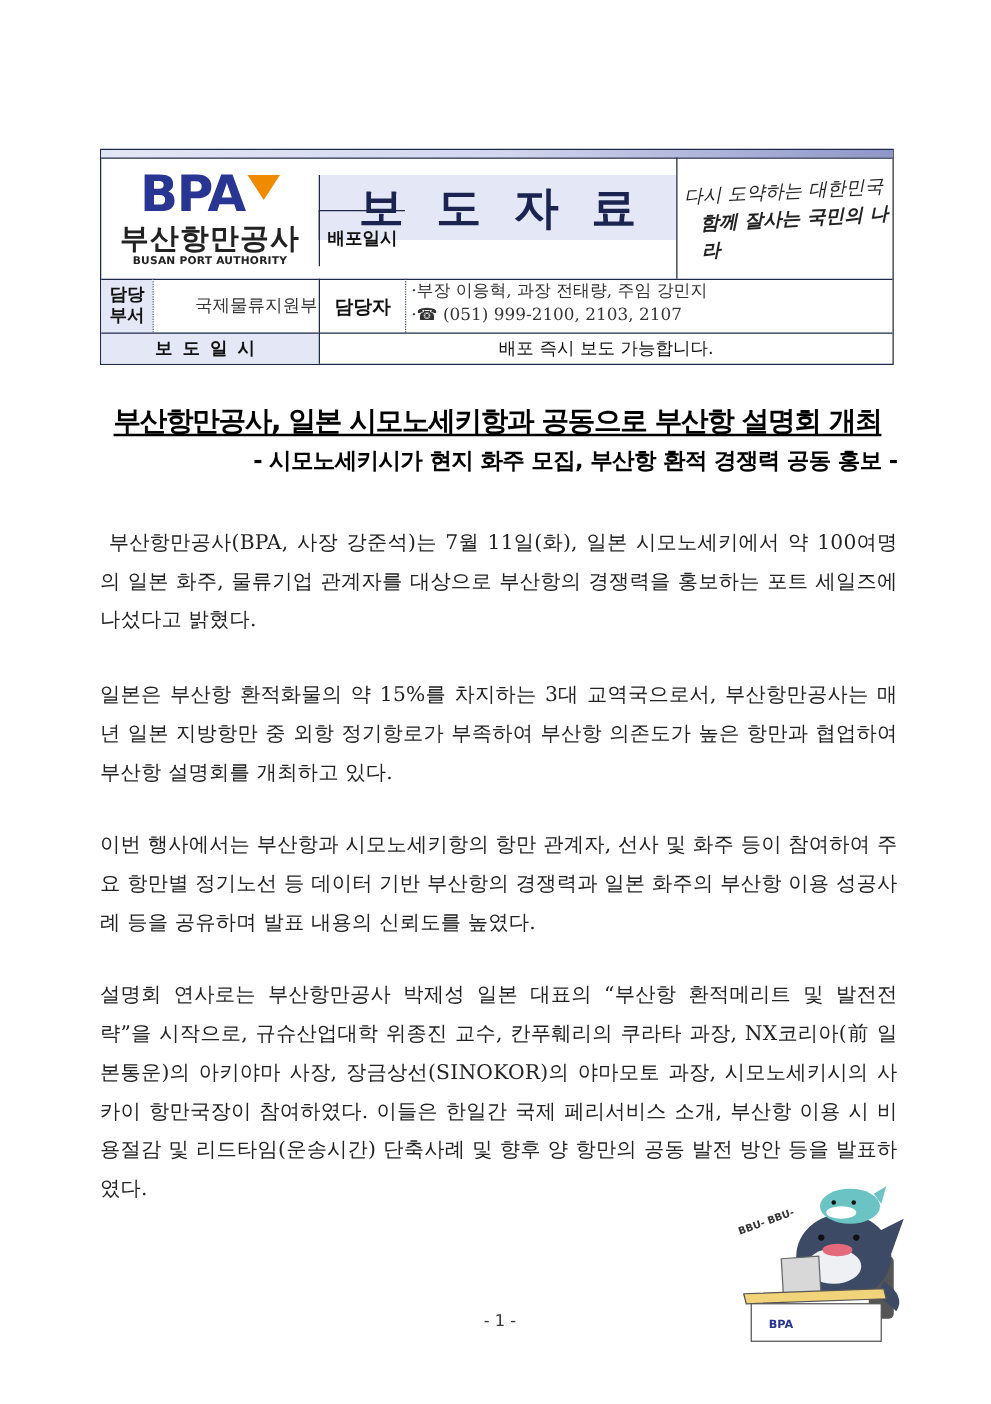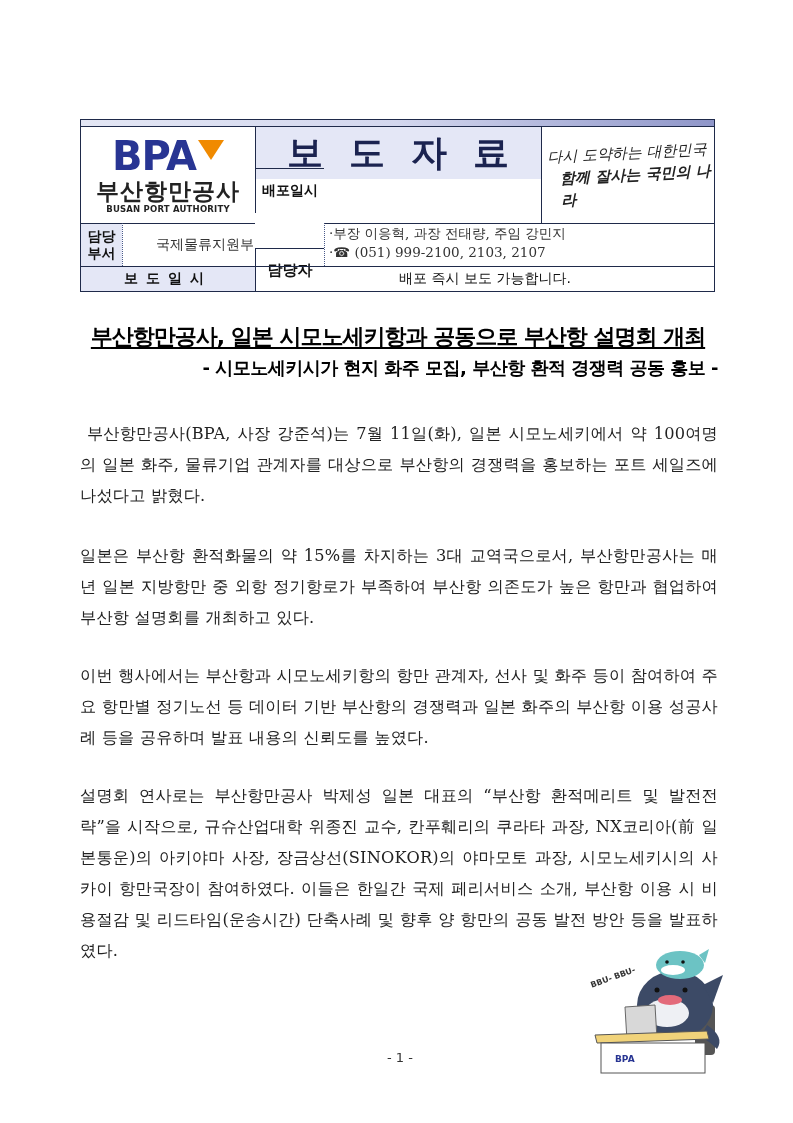--- a/index.html
+++ b/index.html
@@ -61,37 +61,37 @@
 
   <div class="cell logo-wrap" style="left:0;top:6px;width:174px;height:97px;">
     <div class="bpa">
       <span>BPA</span>
       <span class="tri"></span>
     </div>
     <div class="kname">부산항만공사</div>
     <div class="ename">BUSAN PORT AUTHORITY</div>
   </div>
 
-  <div class="cell bl shade title" style="left:174px;top:7px;width:286px;height:52px;padding-left:25px;">보도자료</div>
+  <div class="cell bl shade title" style="left:174px;top:20px;width:286px;height:52px;padding-left:25px;">보도자료</div>
 
   <div class="cell bl" style="left:460px;top:6px;width:173px;height:97px;">
     <div class="cell slogan" style="position:relative;">
       <div>다시 도약하는 대한민국</div>
       <div class="l2">함께 잘사는 국민의 나라</div>
     </div>
   </div>
 
   <div class="cell bl bt lbl" style="left:174px;top:48px;width:69px;height:45px;">배포일시</div>
 
   <div class="cell bt shade dept2" style="left:0;top:103px;width:41px;height:43px;">
     <div>담당</div>
     <div>부서</div>
   </div>
   <div class="cell bt dl deptname" style="left:41px;top:103px;width:133px;height:43px;padding-left:32px;">국제물류지원부</div>
-  <div class="cell bt bl lbl" style="left:174px;top:103px;width:69px;height:43px;font-size:15px;margin-top:25px;">담당자</div>
+  <div class="cell bt bl lbl" style="left:174px;top:103px;width:69px;height:43px;font-size:15px;">담당자</div>
   <div class="cell bt dl contacts" style="left:243px;top:103px;width:390px;height:43px;">
     <div>·부장 이응혁, 과장 전태량, 주임 강민지</div>
     <div>·☎ (051) 999-2100, 2103, 2107</div>
   </div>
 
   <div class="cell bt shade release" style="left:0;top:146px;width:174px;height:25px;">보도일시</div>
   <div class="cell bt bl release2" style="left:174px;top:146px;width:459px;height:25px;">배포 즉시 보도 가능합니다.</div>
 </div>
 
 <div id="headline" class="abs">부산항만공사, 일본 시모노세키항과 공동으로 부산항 설명회 개최</div>

